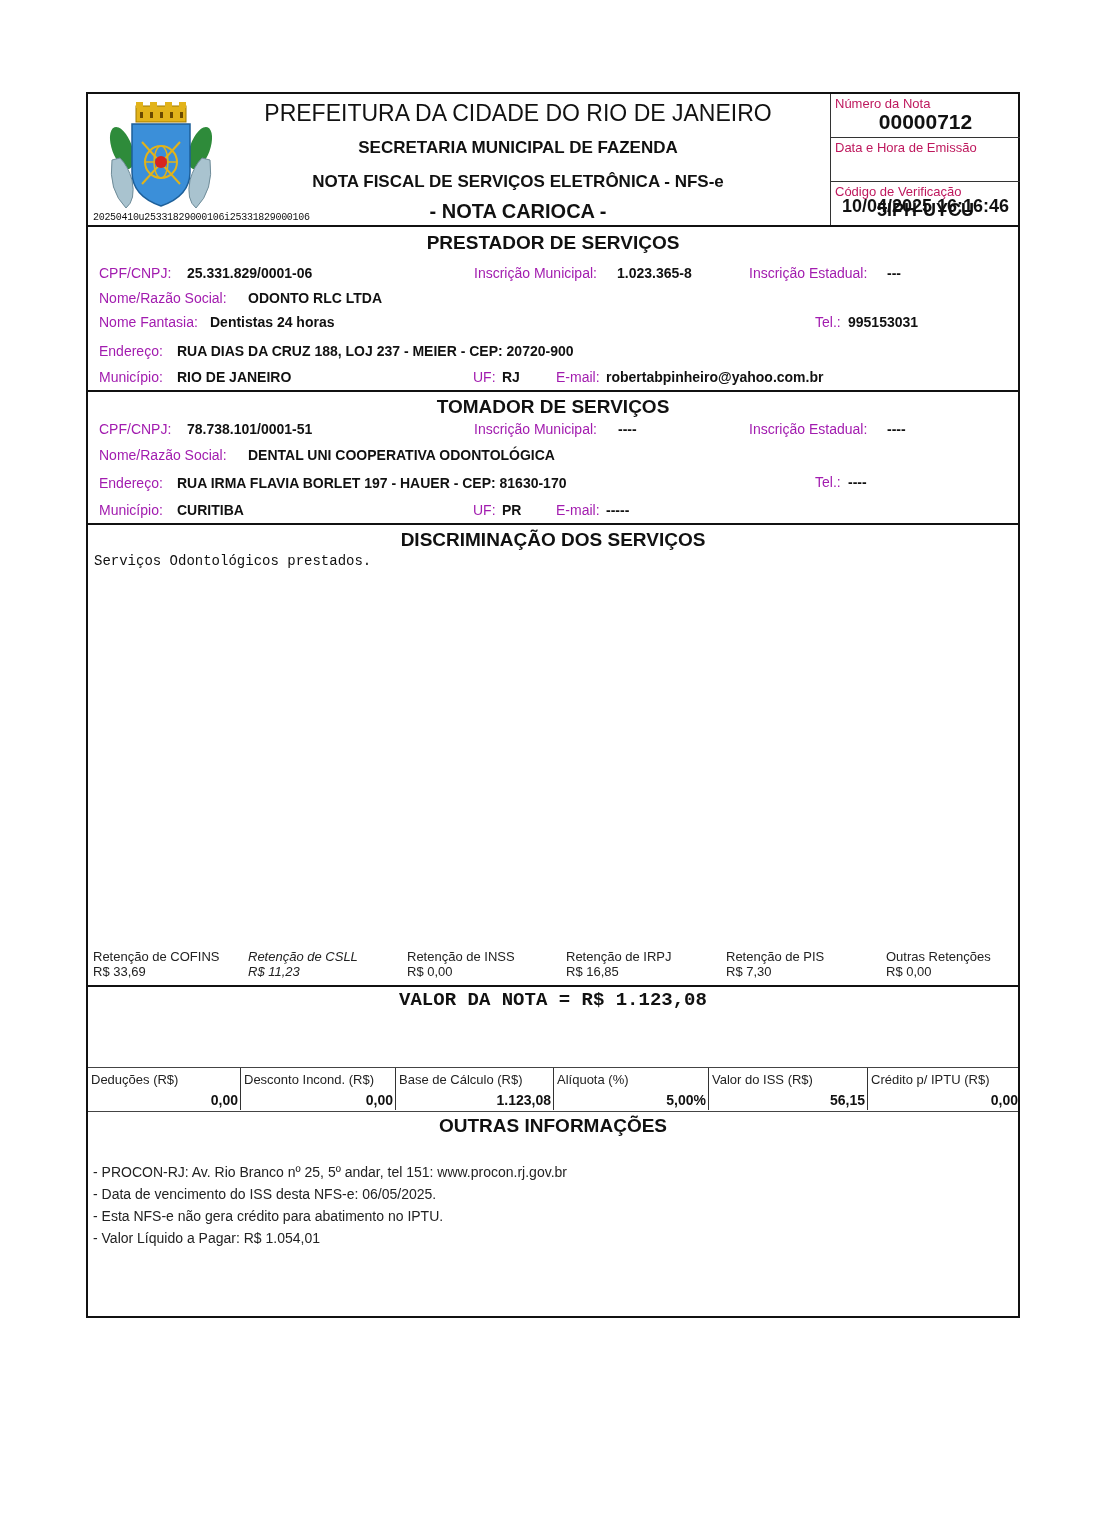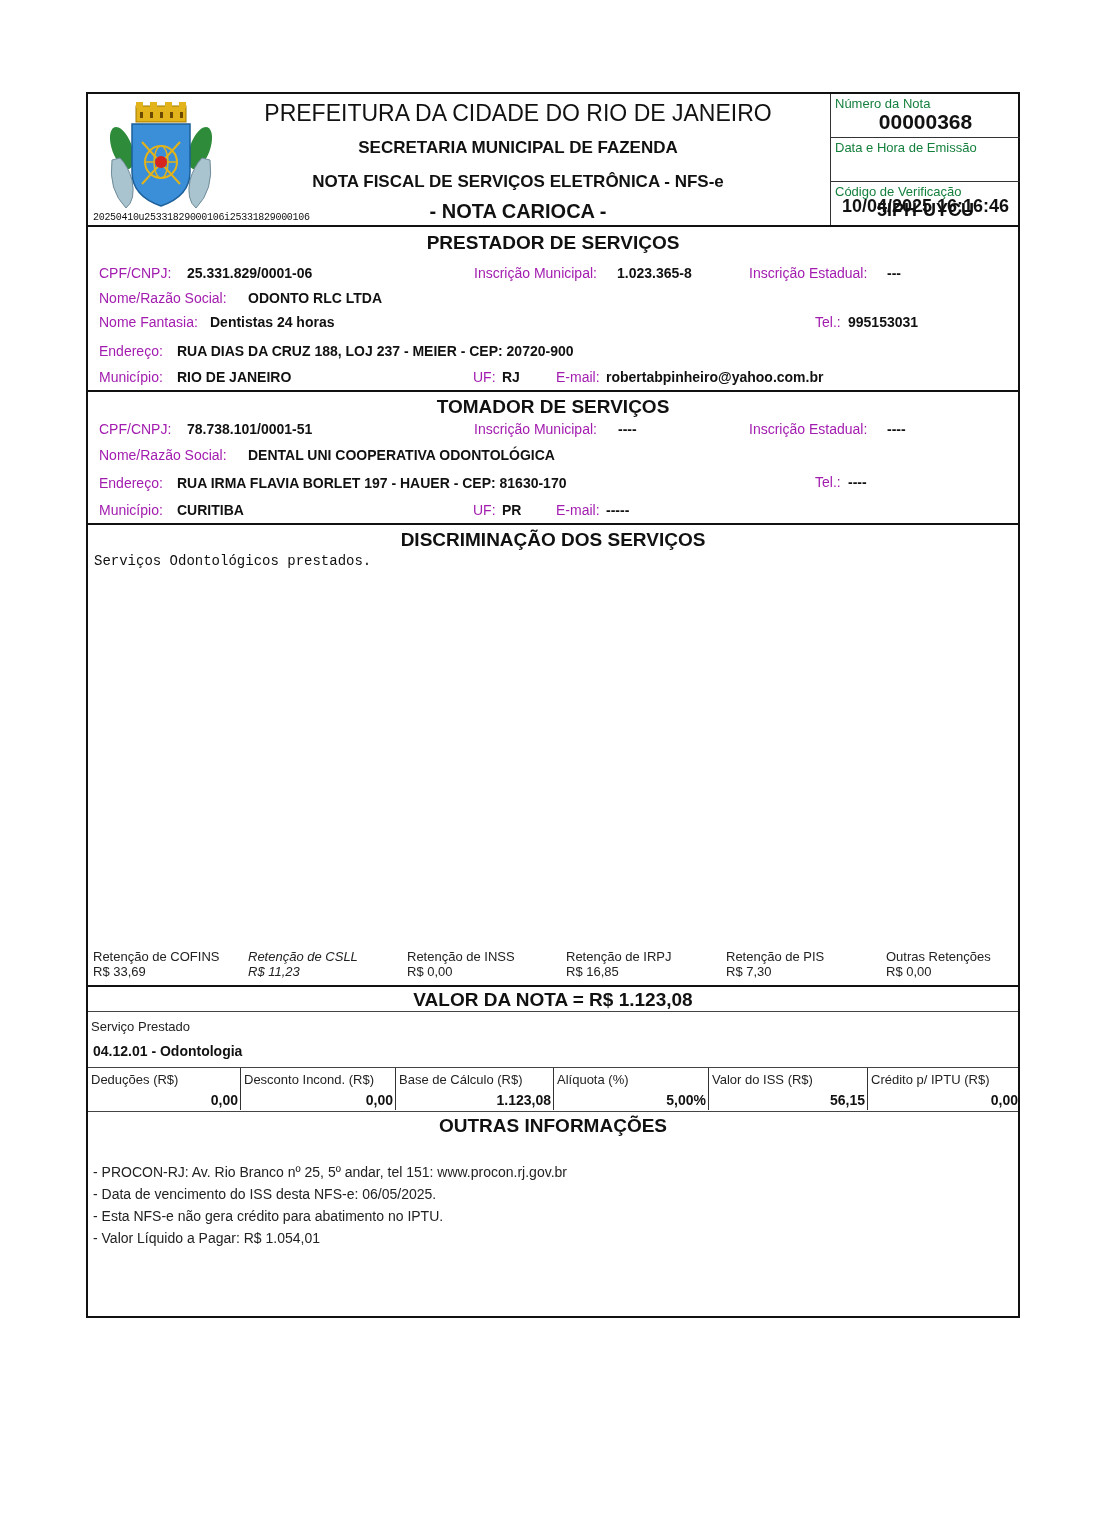--- a/index.html
+++ b/index.html
@@ -10,21 +10,21 @@
     .thin { border-top: 1px solid #444; }
     .abs { position: absolute; white-space: nowrap; }
     .lbl { font-size: 14px; color: #a21caf; }
     .val { font-size: 14px; font-weight: bold; color: #111; }
     .sec-title { position: absolute; left: 0; right: 0; text-align: center; font-weight: bold; font-size: 19px; }
     
     .hdr-t1 { font-size: 23px; }
     .hdr-t2 { font-size: 17px; font-weight: bold; }
     .hdr-t4 { font-size: 20px; font-weight: bold; }
     .rbox { position: absolute; left: 742px; width: 190px; border-left: 1px solid #333; box-sizing: border-box; }
-    .rbox .cap { font-size: 13px; color: #15803d; padding-left: 4px; }
+    .rbox .cap { font-size: 13px; color: #be185d; padding-left: 4px; }
     .rbox .big { font-weight: bold; text-align: center; }
     .mono { font-family: "Liberation Mono", monospace; font-size: 14px; }
     .ret-l { font-size: 13px; color: #222; }
     .ret-v { font-size: 13px; color: #222; }
     .cell { position: absolute; top: 0; height: 42px; border-right: 1px solid #333; box-sizing: border-box; }
     .cell .cl { position: absolute; left: 3px; top: 4px; font-size: 13px; color: #222; white-space: nowrap; }
     .cell .cv { position: absolute; right: 2px; bottom: 2px; font-size: 14px; font-weight: bold; white-space: nowrap; }
     .info-line { font-size: 14px; color: #222; position: absolute; left: 5px; white-space: nowrap; }
   </style>
 </head>
@@ -65,21 +65,21 @@
     </div>
     <div class="abs mono" style="left:5px;top:118px;font-size:10px;letter-spacing:-0.3px;">20250410u25331829000106i25331829000106</div>
 
     <div class="abs hdr-t1" style="left:170px;top:6px;width:520px;text-align:center;">PREFEITURA DA CIDADE DO RIO DE JANEIRO</div>
     <div class="abs hdr-t2" style="left:170px;top:78px;width:520px;text-align:center;">NOTA FISCAL DE SERVIÇOS ELETRÔNICA - NFS-e</div>
     <div class="abs hdr-t2" style="left:170px;top:44px;width:520px;text-align:center;">SECRETARIA MUNICIPAL DE FAZENDA</div>
     <div class="abs hdr-t4" style="left:170px;top:106px;width:520px;text-align:center;">- NOTA CARIOCA -</div>
 
     <div class="rbox" style="top:0;height:44px;border-bottom:1px solid #333;">
       <div class="cap" style="padding-top:2px;">Número da Nota</div>
-      <div class="big" style="font-size:21px;line-height:22px;">00000368</div>
+      <div class="big" style="font-size:21px;line-height:22px;">00000712</div>
     </div>
     <div class="rbox" style="top:44px;height:44px;border-bottom:1px solid #333;">
       <div class="cap" style="padding-top:2px;">Data e Hora de Emissão</div>
       <div class="big" style="font-size:18px;line-height:22px;margin-top:40px;">10/04/2025 16:16:46</div>
     </div>
     <div class="rbox" style="top:88px;height:44px;">
       <div class="cap" style="padding-top:2px;">Código de Verificação</div>
       <div class="big" style="font-size:18px;line-height:22px;">5IPH-UYCU</div>
     </div>
   </div>
@@ -164,28 +164,24 @@
         <div class="ret-l">Retenção de PIS</div>
         <div class="ret-v">R$ 7,30</div>
       </div>
       <div class="abs" style="left:798px;top:424px;">
         <div class="ret-l">Outras Retenções</div>
         <div class="ret-v">R$ 0,00</div>
       </div>
     </div>
   </div>
 
-  <div class="sec hline" style="top:891px;height:26px;">
+  <div class="sec hline" style="top:891px;height:26px;font-family:Liberation Mono, monospace;">
     <div class="sec-title" style="top:2px;">VALOR DA NOTA = R$ 1.123,08</div>
   </div>
 
-  <div class="sec thin" style="top:917px;height:56px;">
-    <div class="abs" style="left:3px;top:7px;font-size:13px;color:#222;">Serviço Prestado</div>
-    <div class="abs" style="left:5px;top:31px;font-size:14px;font-weight:bold;">04.12.01 - Odontologia</div>
-  </div>
 
   <div class="sec thin" style="top:973px;height:44px;">
     <div class="cell" style="left:0;width:153px;">
       <span class="cl">Deduções (R$)</span>
       <span class="cv">0,00</span>
     </div>
     <div class="cell" style="left:153px;width:155px;">
       <span class="cl">Desconto Incond. (R$)</span>
       <span class="cv">0,00</span>
     </div>

